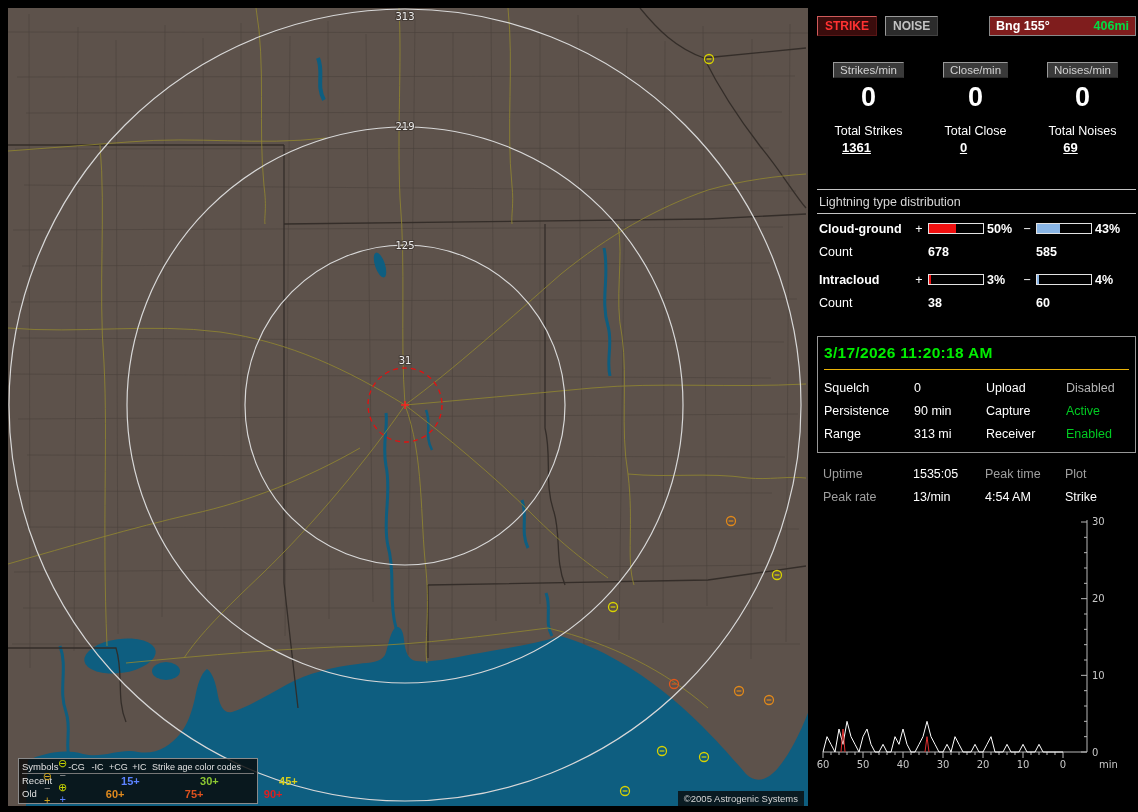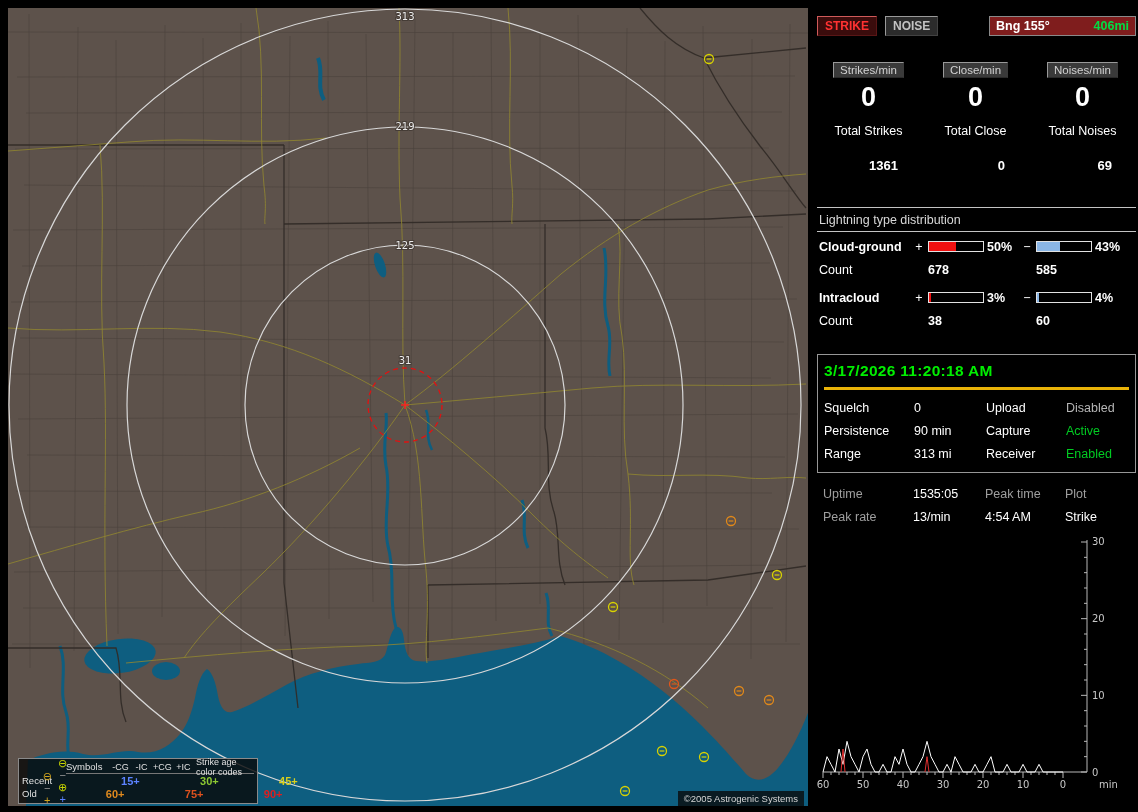--- a/index.html
+++ b/index.html
@@ -19,21 +19,21 @@
   .ring { fill:none; stroke:#d8d8d8; stroke-width:1.2; }
   .ring-red { fill:none; stroke:#e01212; stroke-width:1.3; stroke-dasharray:5 4; }
   .ring-label { fill:#ececec; font-size:10px; font-family:"DejaVu Sans", sans-serif;
     text-anchor:middle; paint-order:stroke; stroke:#453c36; stroke-width:2px; }
 
   
   .legend { position:absolute; left:10px; bottom:2px; width:240px;
     background:rgba(8,8,8,0.82); border:1px solid #8a8a8a; color:#e0e0e0;
     font-size:9.5px; padding:1px 3px 3px 3px; }
   .lg-row { display:flex; align-items:center; height:13px; }
-  .lg-head { border-bottom:1px solid #777; height:14px;margin-left:44px; }
+  .lg-head { border-bottom:1px solid #777; height:14px; }
   .lg-c0 { width:44px; }
   .lg-col-h { display:inline-block; width:21px; text-align:center; font-size:9px; }
   .lg-title { flex:1; font-size:9px; text-align:left; padding-left:2px; }
   .lg-syms { display:inline-block; width:84px; }
   .lg-sym { display:inline-block; width:21px; text-align:center; font-size:11px; line-height:12px; }
   .lg-ages { flex:1; display:flex; }
   .lg-age { width:31px; font-weight:bold; font-size:11px;margin-left:48px; }
   .copyright { position:absolute; right:4px; bottom:0; background:rgba(10,10,10,0.8);
     color:#d6d6d6; font-size:9.5px; padding:2px 6px; }
 
@@ -51,22 +51,22 @@
     display:flex; justify-content:space-between; align-items:center;
     padding:2px 6px; font-weight:bold; }
   .bng-val { color:#00dd44; }
 
   .rates { display:flex; margin-top:26px; }
   .rate-col { width:107px; text-align:center; }
   .rate-label { display:inline-block; font-size:11.5px; color:#d2d2d2; background:#3a3a3a;
     border:1px solid; border-color:#9a9a9a #3a3a3a #2a2a2a #9a9a9a; padding:1px 6px; }
   .rate-value { font-size:27px; font-weight:bold; margin-top:4px; height:30px; line-height:30px; }
   .total-label { font-size:12.5px; margin-top:12px; }
-  .total-value { font-size:13px; font-weight:bold; margin-top:20px;
-    text-align:right; padding-right:24px; }
+  .total-value { font-size:13px; font-weight:bold; margin-top:2px;
+    padding-right:24px;text-decoration:underline; }
 
   .sep { border:none; border-top:1px solid #c4c4c4; margin:34px 2px 0 2px; }
   .dist-title { color:#d8d8d8; padding:5px 2px 4px 2px; border-bottom:1px solid #c4c4c4;
     margin:0 2px; }
   .dist-row { display:flex; align-items:center; margin:8px 2px 0 4px; height:13px; }
   .dist-row.second { margin-top:14px; }
   .dist-label { width:94px; font-weight:bold; }
   .sign { width:12px; text-align:center; }
   .bar { width:56px; height:11px; border:1px solid #e2e2e2; background:#000;
     display:inline-block; margin:0 3px; overflow:hidden; }
@@ -74,21 +74,21 @@
   .fill.pos { background:#f01010; }
   .fill.neg { background:#8ab6e6; }
   .pct { width:34px; font-weight:bold; }
   .count-row { display:flex; margin:10px 2px 0 4px; }
   .count-label { width:109px; }
   .count-v1 { width:108px; font-weight:bold; }
   .count-v2 { font-weight:bold; }
 
   .status-box { border:1px solid #979797; margin:26px 2px 0 2px; padding:7px 6px 11px 6px; }
   .datetime { color:#00ee00; font-weight:bold; font-size:15.5px; letter-spacing:0.3px;
-    padding-bottom:7px; border-bottom:3px solid #eab308; margin-bottom:11px; }
+    padding-bottom:7px; border-bottom:1px solid #eab308; margin-bottom:11px; }
   .grid4 { display:grid; grid-template-columns:90px 72px 80px 1fr; row-gap:9px; }
   .c-dim { color:#b6b6b6; }
   .c-green { color:#00cc22; }
   .lab { color:#9f9f9f; }
 
   .uptime { margin:14px 2px 0 8px; }
   .trend-label-row { display:grid; grid-template-columns:90px 1fr; margin:9px 2px 0 8px; }
 
   .trend { margin:8px 0 0 2px; }
   #trend-svg text { fill:#c8c8c8; font-size:10px; font-family:"DejaVu Sans", sans-serif; }

